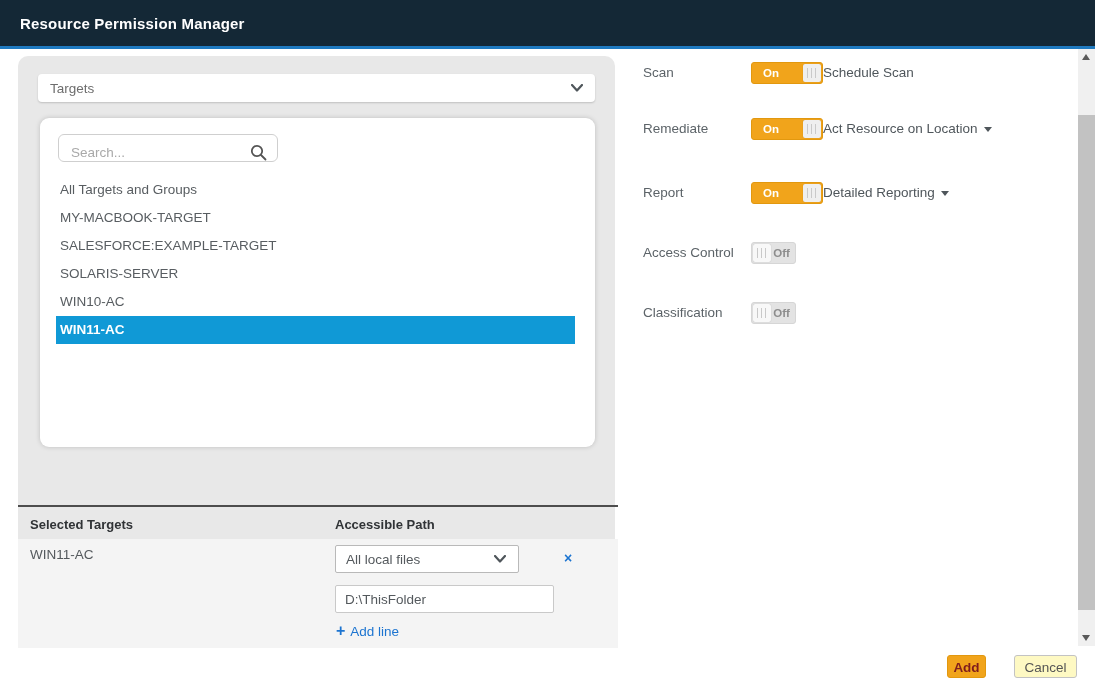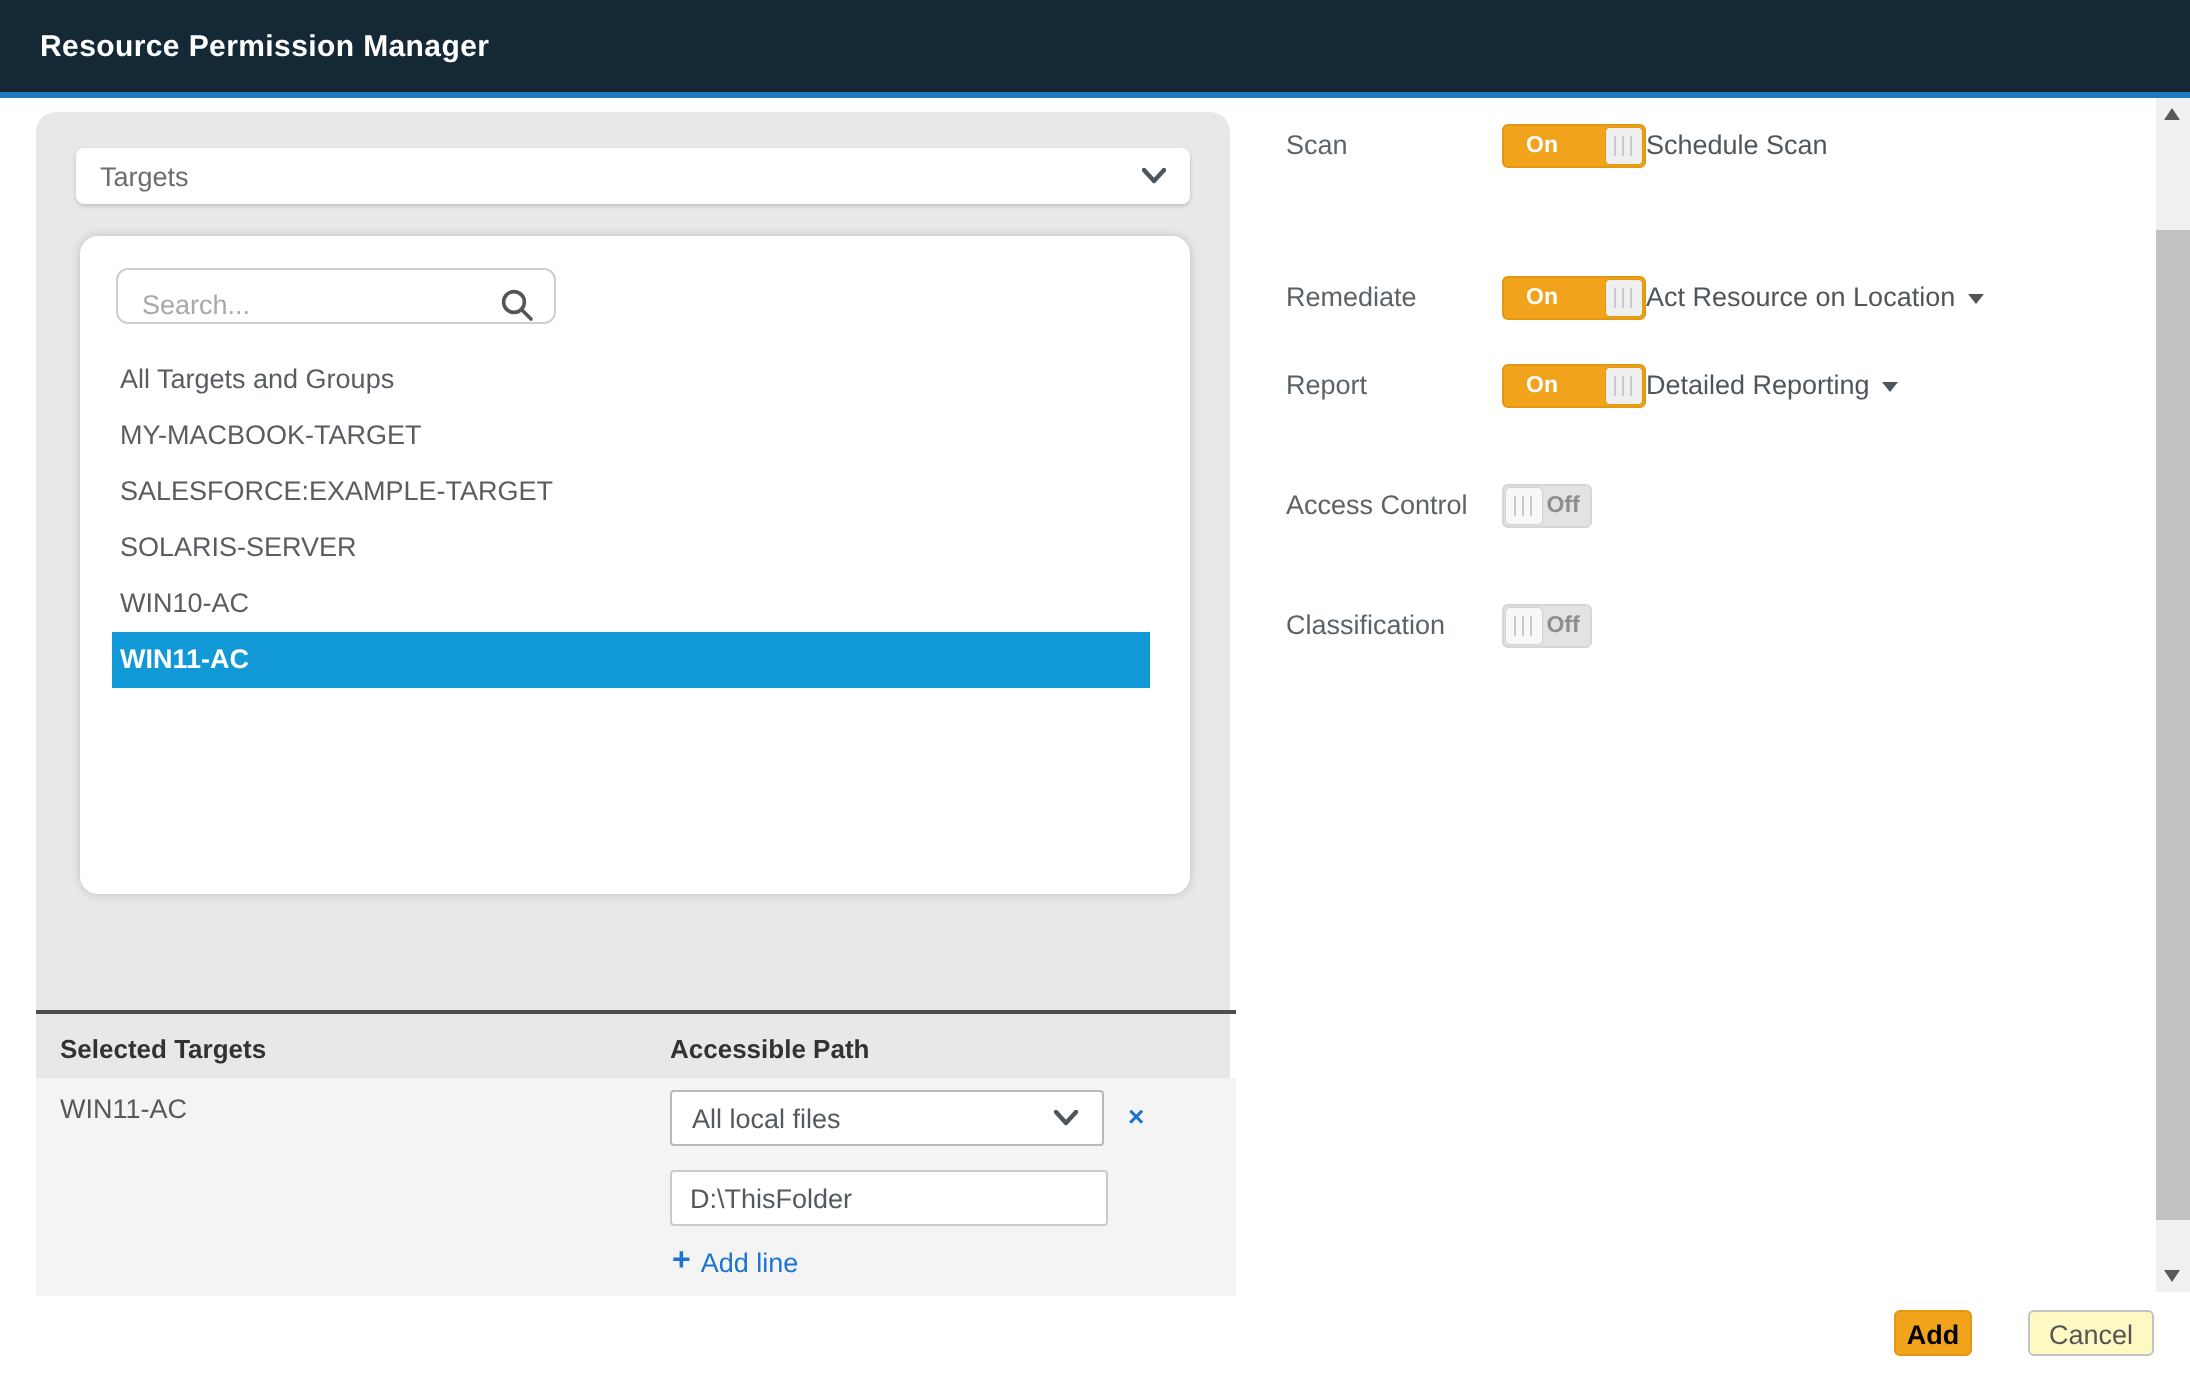--- a/index.html
+++ b/index.html
@@ -71,37 +71,37 @@
     background-image:repeating-linear-gradient(90deg,#c9c9c9 0 1px,transparent 1px 4px);}
 
   
   .divline{position:absolute;left:18px;top:505px;width:600px;height:2px;background:#4d4d4d;}
   .colhead{position:absolute;top:517px;font-size:13px;font-weight:bold;color:#303336;}
   .colhead.c1{left:30px;}
   .colhead.c2{left:335px;}
   .selrow{position:absolute;left:18px;top:539px;width:600px;height:109px;background:#f4f4f4;}
   .selrow-target{position:absolute;left:12px;top:8px;font-size:13.5px;color:#54595d;}
   .pselect{
-    position:absolute;left:317px;top:6px;width:217px;height:28px;background:#fff;
+    position:absolute;left:317px;top:6px;width:184px;height:28px;background:#fff;
     border:1px solid #b9b9b9;border-radius:2px;display:flex;align-items:center;box-sizing:border-box;cursor:default;
   }
   .pselect-label{flex:1;margin-left:10px;font-size:13.5px;color:#54595d;}
   .removex{position:absolute;left:546px;top:10px;font-size:14px;font-weight:bold;color:#1c74d0;cursor:pointer;line-height:18px;}
   .pinput{
     position:absolute;left:317px;top:46px;width:219px;height:28px;border:1px solid #c9c9c9;
     border-radius:2px;box-sizing:border-box;font-size:13.5px;color:#54595d;padding:0 9px;
     font-family:"Liberation Sans","DejaVu Sans",sans-serif;background:#fff;outline:none;
   }
   .addline{position:absolute;left:318px;top:84px;font-size:13.5px;color:#1c74d0;cursor:pointer;display:flex;align-items:center;}
   .plus{font-weight:bold;font-size:16px;margin-right:5px;line-height:16px;}
 
   
   .btn{position:absolute;top:655px;height:23px;border-radius:3px;font-size:13.5px;line-height:23px;
     text-align:center;cursor:pointer;box-sizing:border-box;}
-  .btn-add{left:947px;width:39px;background:#f1a41b;border:1px solid #e2980f;color:#000000;font-weight:bold;}
+  .btn-add{left:947px;width:39px;background:#f1a41b;border:1px solid #e2980f;color:#7f1d1d;font-weight:bold;}
   .btn-cancel{left:1014px;width:63px;background:#fef9c3;border:1px solid #c3c3c3;color:#555;}
 
   
   .sbar{position:absolute;left:1078px;top:49px;width:17px;height:597px;background:#f0f0f0;}
   .sb-arrow{position:absolute;left:0;width:17px;height:16px;cursor:pointer;}
   .sb-arrow span{position:absolute;left:4px;width:0;height:0;border-left:4.5px solid transparent;border-right:4.5px solid transparent;}
   .sb-up{top:0;}
   .sb-up span{top:5px;border-bottom:6px solid #5a5a5a;}
   .sb-down{bottom:0;}
   .sb-down span{top:5px;border-top:6px solid #5a5a5a;}
@@ -147,21 +147,21 @@
     <span class="perm-label">Scan</span>
     <div class="toggle on">
       <span class="tg-text">On</span>
       <span class="knob">
           <span class="grip"></span>
         </span>
     </div>
     <span class="perm-value"><span>Schedule Scan</span></span>
   </div>
 
-  <div class="perm-row" style="top:88px;">
+  <div class="perm-row" style="top:68px;">
     <span class="perm-label">Remediate</span>
     <div class="toggle on">
       <span class="tg-text">On</span>
       <span class="knob">
           <span class="grip"></span>
         </span>
     </div>
     <span class="perm-value"><span>Act Resource on Location</span><span class="caret"></span></span>
   </div>
 

